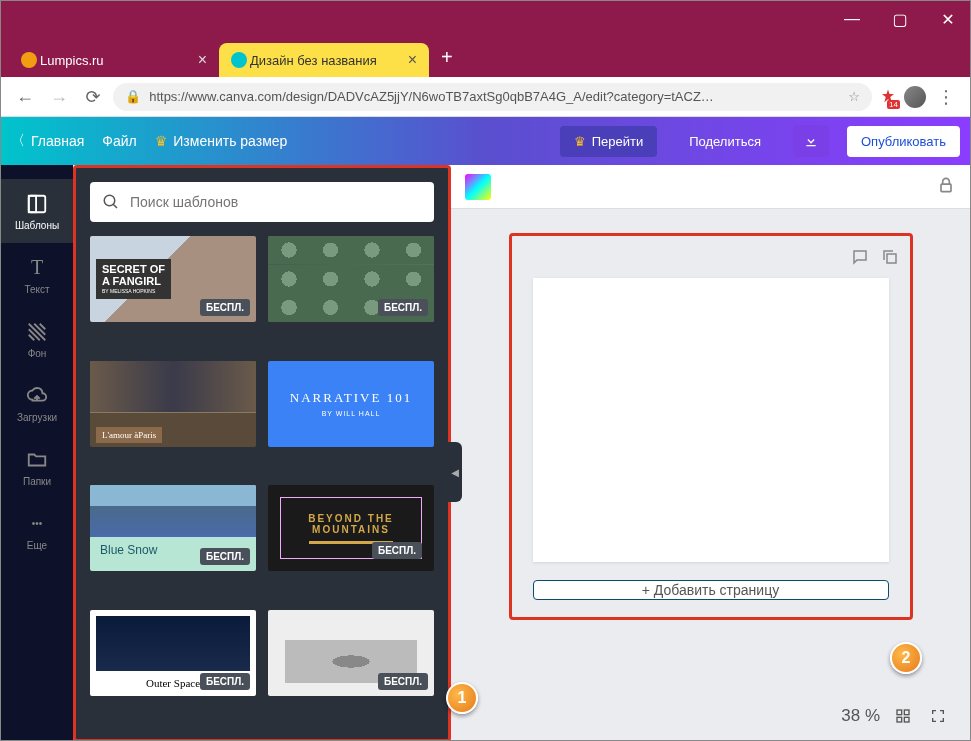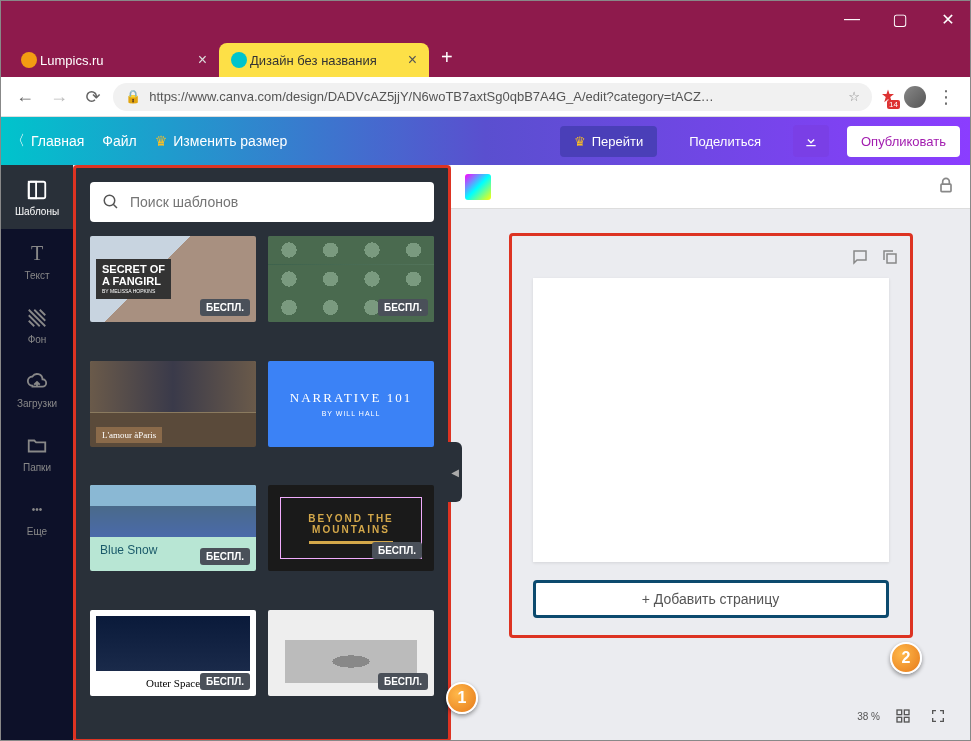--- a/index.html
+++ b/index.html
@@ -24,24 +24,24 @@
 .exticon{width:20px;height:20px;display:flex;align-items:center;justify-content:center;position:relative}
 .extbadge{position:absolute;bottom:-2px;right:-2px;background:#d33;color:#fff;font-size:8px;padding:0 2px;border-radius:2px}
 .avatar{width:22px;height:22px;border-radius:50%;background:linear-gradient(135deg,#888,#555)}
 .canvabar{height:48px;background:linear-gradient(90deg,#00c4cc,#5a4fcf,#8b3dff);display:flex;align-items:center;padding:0 10px;gap:18px;color:#fff;font-size:14px}
 .canvabar .menuitem{display:flex;align-items:center;gap:6px;cursor:pointer;font-weight:500}
 .spacer{flex:1}
 .btn{padding:8px 14px;border-radius:4px;font-size:13px;font-weight:500;cursor:pointer;display:flex;align-items:center;gap:6px}
 .btn-go{background:#4a3fb8;color:#fff}
 .btn-share{color:#fff}
 .btn-dl{background:#7a3fe6;color:#fff;padding:8px 10px}
-.btn-pub{background:#fff;color:#a21caf}
+.btn-pub{background:#fff;color:#1d4ed8}
 .crown{color:#fbbf24}
 .workspace{display:flex;height:577px;background:#ebecf0}
-.sidenav{width:72px;background:#0d1129;display:flex;flex-direction:column;align-items:center;padding-top:0}
+.sidenav{width:72px;background:#0d1129;display:flex;flex-direction:column;align-items:center;padding-top:14px}
 .sideitem{width:72px;height:64px;display:flex;flex-direction:column;align-items:center;justify-content:center;gap:4px;color:#888;font-size:10px;cursor:pointer}
 .sideitem.active{background:#293039;color:#fff}
 .sideicon{width:24px;height:24px;display:flex;align-items:center;justify-content:center}
 .panel{width:378px;background:#293039;position:relative;border:3px solid #d32;border-radius:4px}
 .searchrow{padding:14px}
 .searchbox{height:40px;background:#fff;border-radius:4px;display:flex;align-items:center;padding:0 12px;gap:10px}
 .searchbox input{border:none;outline:none;font-size:14px;flex:1;color:#333}
 .templates{padding:0 14px;display:grid;grid-template-columns:1fr 1fr;gap:12px;height:486px;overflow:hidden}
 .tpl{background:#444;height:86px;position:relative;border-radius:2px;overflow:hidden}
 .tplbadge{position:absolute;bottom:6px;right:6px;background:#4a5059;color:#fff;font-size:10px;font-weight:600;padding:3px 6px;border-radius:3px}
@@ -70,23 +70,23 @@
 .collapse{position:absolute;right:-14px;top:48%;width:14px;height:60px;background:#293039;border-radius:0 6px 6px 0;display:flex;align-items:center;justify-content:center;color:#aaa;font-size:10px}
 .canvas-area{flex:1;display:flex;flex-direction:column;position:relative}
 .toolstrip{height:44px;background:#fff;border-bottom:1px solid #ddd;display:flex;align-items:center;padding:0 14px}
 .colorbox{width:26px;height:26px;background:linear-gradient(135deg,#f0f,#0ff,#ff0);border-radius:3px}
 .lockicon{margin-left:auto;color:#888}
 .canvas-scroll{flex:1;padding:24px 28px;overflow:auto;display:flex;flex-direction:column;align-items:center}
 .canvas-wrap{border:3px solid #d32;border-radius:4px;padding:8px 3px;width:404px}
 .pagectl{display:flex;justify-content:flex-end;gap:12px;padding:4px 8px 8px}
 .pagectl-icon{color:#888;cursor:pointer}
 .page{width:356px;height:284px;background:#fff;margin:0 auto;box-shadow:0 1px 3px rgba(0,0,0,.1)}
-.addpage{width:356px;margin:18px auto 9px;height:38px;border:3px solid #0c4a6e;background:#fff;border-radius:4px;display:flex;align-items:center;justify-content:center;color:#555;font-size:14px;cursor:pointer}
+.addpage{width:356px;margin:18px auto 9px;height:20px;border:1px solid #0c4a6e;background:#fff;border-radius:4px;display:flex;align-items:center;justify-content:center;color:#555;font-size:14px;cursor:pointer}
 .bottombar{position:absolute;bottom:14px;right:20px;display:flex;align-items:center;gap:14px}
-.zoom{display:flex;align-items:center;gap:11px;color:#555;font-size:10px}
+.zoom{display:flex;align-items:center;gap:11px;color:#555;font-size:17px}
 .zoombtn{width:24px;height:24px;display:flex;align-items:center;justify-content:center;cursor:pointer}
 .helpbtn{background:#8b3dff;color:#fff;padding:10px 18px;border-radius:4px;font-size:14px;font-weight:500;cursor:pointer}
 .marker{position:absolute;width:32px;height:32px;border-radius:50%;background:radial-gradient(circle at 35% 35%,#ffb84a,#e67a1a);border:2px solid #fff;box-shadow:0 2px 4px rgba(0,0,0,.4);display:flex;align-items:center;justify-content:center;color:#fff;font-weight:700;font-size:16px;z-index:100}
 .m1{left:446px;top:682px}
 .m2{left:890px;top:642px}
 </style>
 </head>
 <body>
 
 <div class="titlebar">

